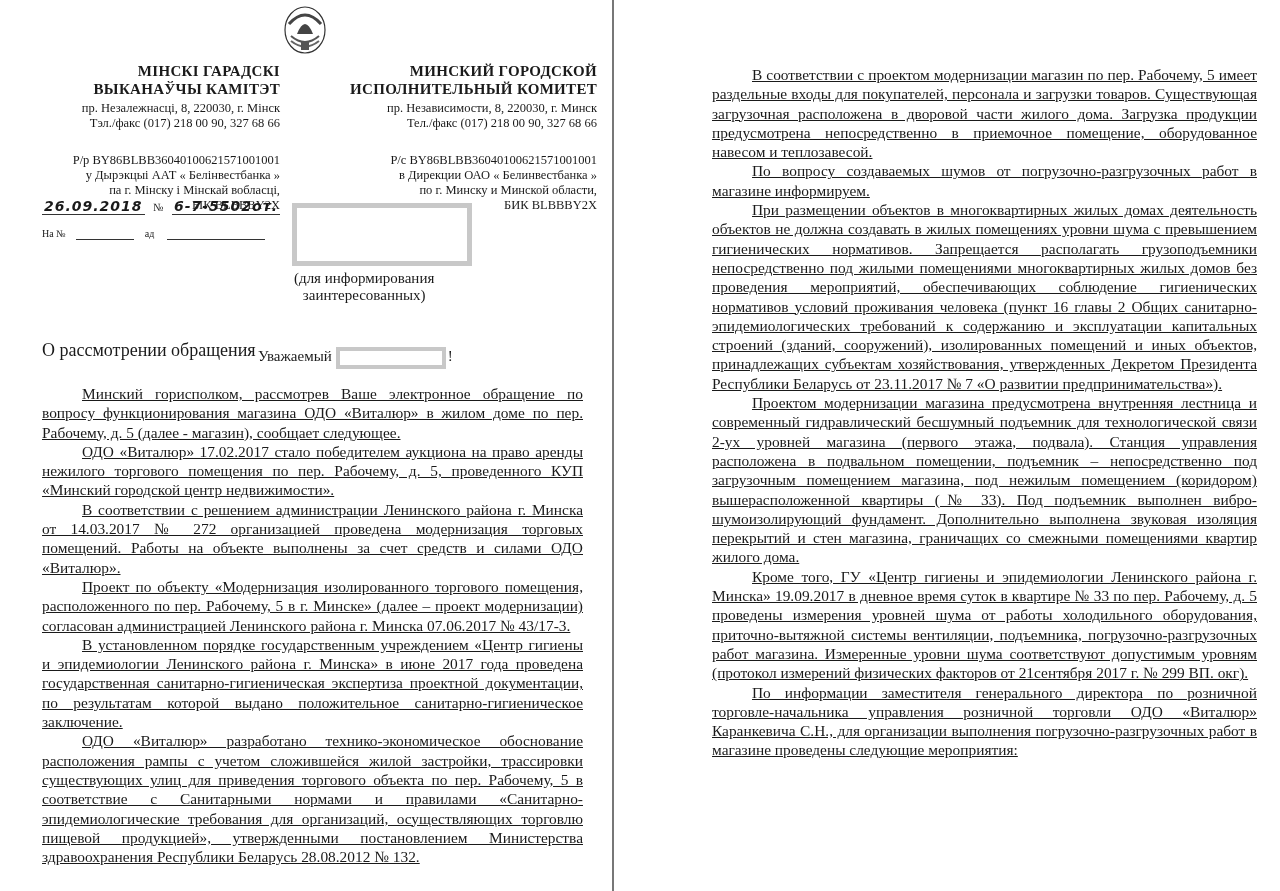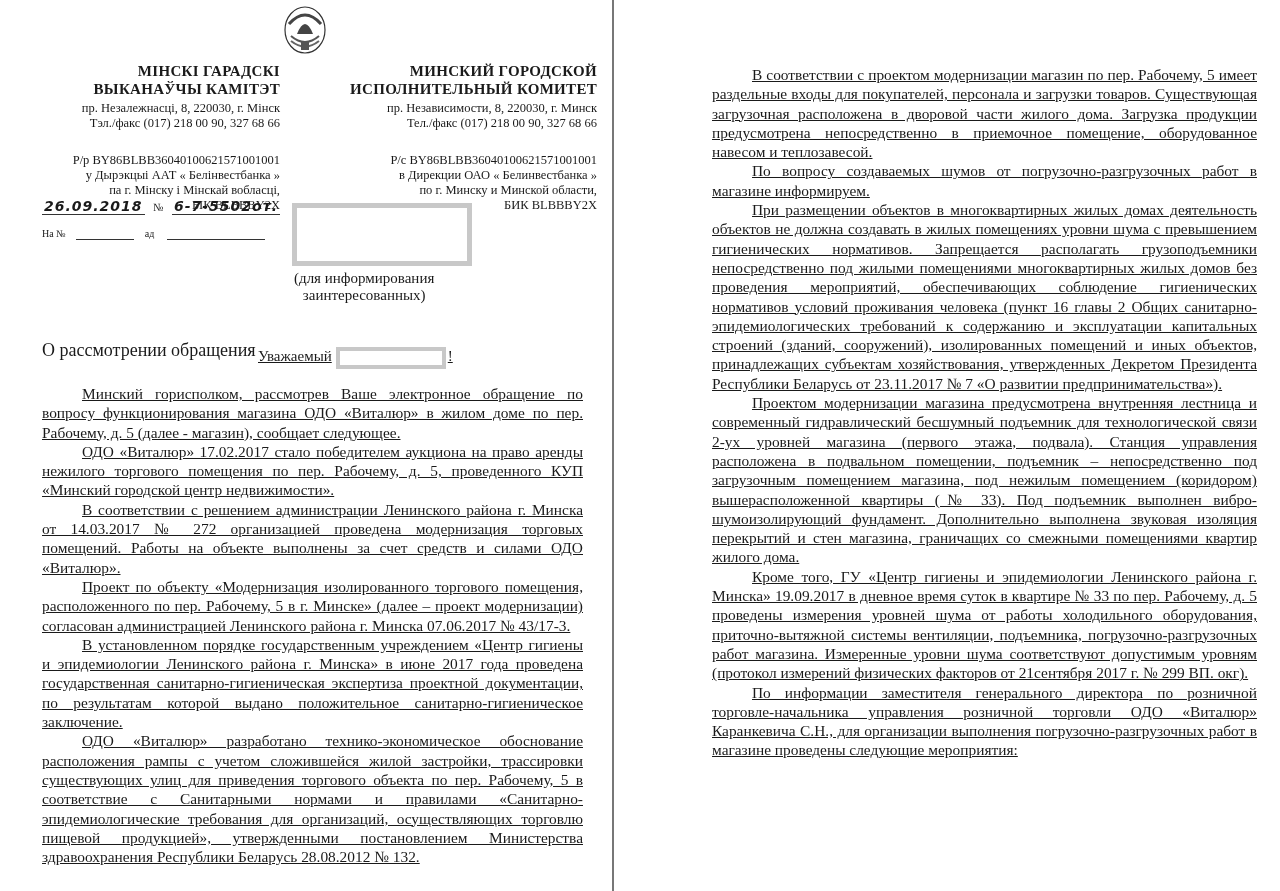--- a/index.html
+++ b/index.html
@@ -27,21 +27,21 @@
     .regline { position: absolute; left: 42px; top: 198px; font-size: 14px; font-style: italic; font-family: "DejaVu Sans", sans-serif; }
     .regline .hand { display: inline-block; border-bottom: 1px solid #333; padding: 0 2px; letter-spacing: 1px; font-weight: bold; }
     .regline .no { font-style: normal; font-family: "Liberation Serif", serif; font-size: 11px; margin: 0 4px; }
     .refline { position: absolute; left: 42px; top: 228px; font-size: 10px; }
     .refline .blank { display: inline-block; border-bottom: 1px solid #333; vertical-align: baseline; }
 
     .redact-1 { position: absolute; left: 292px; top: 203px; width: 170px; height: 53px; border: 5px solid #c8c8c8; background: #fff; }
     .addressee-note { position: absolute; left: 294px; top: 270px; font-size: 15px; line-height: 17px; text-align: center; }
 
     .subject { position: absolute; left: 42px; top: 316px; font-size: 18px; margin-top: 24px; }
-    .salutation { position: absolute; left: 258px; top: 347px; font-size: 15px; text-decoration: underline; }
+    .salutation { position: absolute; left: 258px; top: 347px; font-size: 15px; }
     .redact-2 { display: inline-block; width: 102px; height: 14px; border: 4px solid #c8c8c8; vertical-align: middle; margin: 0 2px 0 4px; }
 
     .body-text {
       position: absolute; font-size: 15.4px; line-height: 19.3px; text-align: justify; text-decoration: underline;
     }
     .body-text p { margin: 0; text-indent: 40px; }
     .left-body { left: 42px; top: 384px; width: 541px; }
     .right-body { left: 712px; top: 65px; width: 545px; }
   </style>
 </head>

